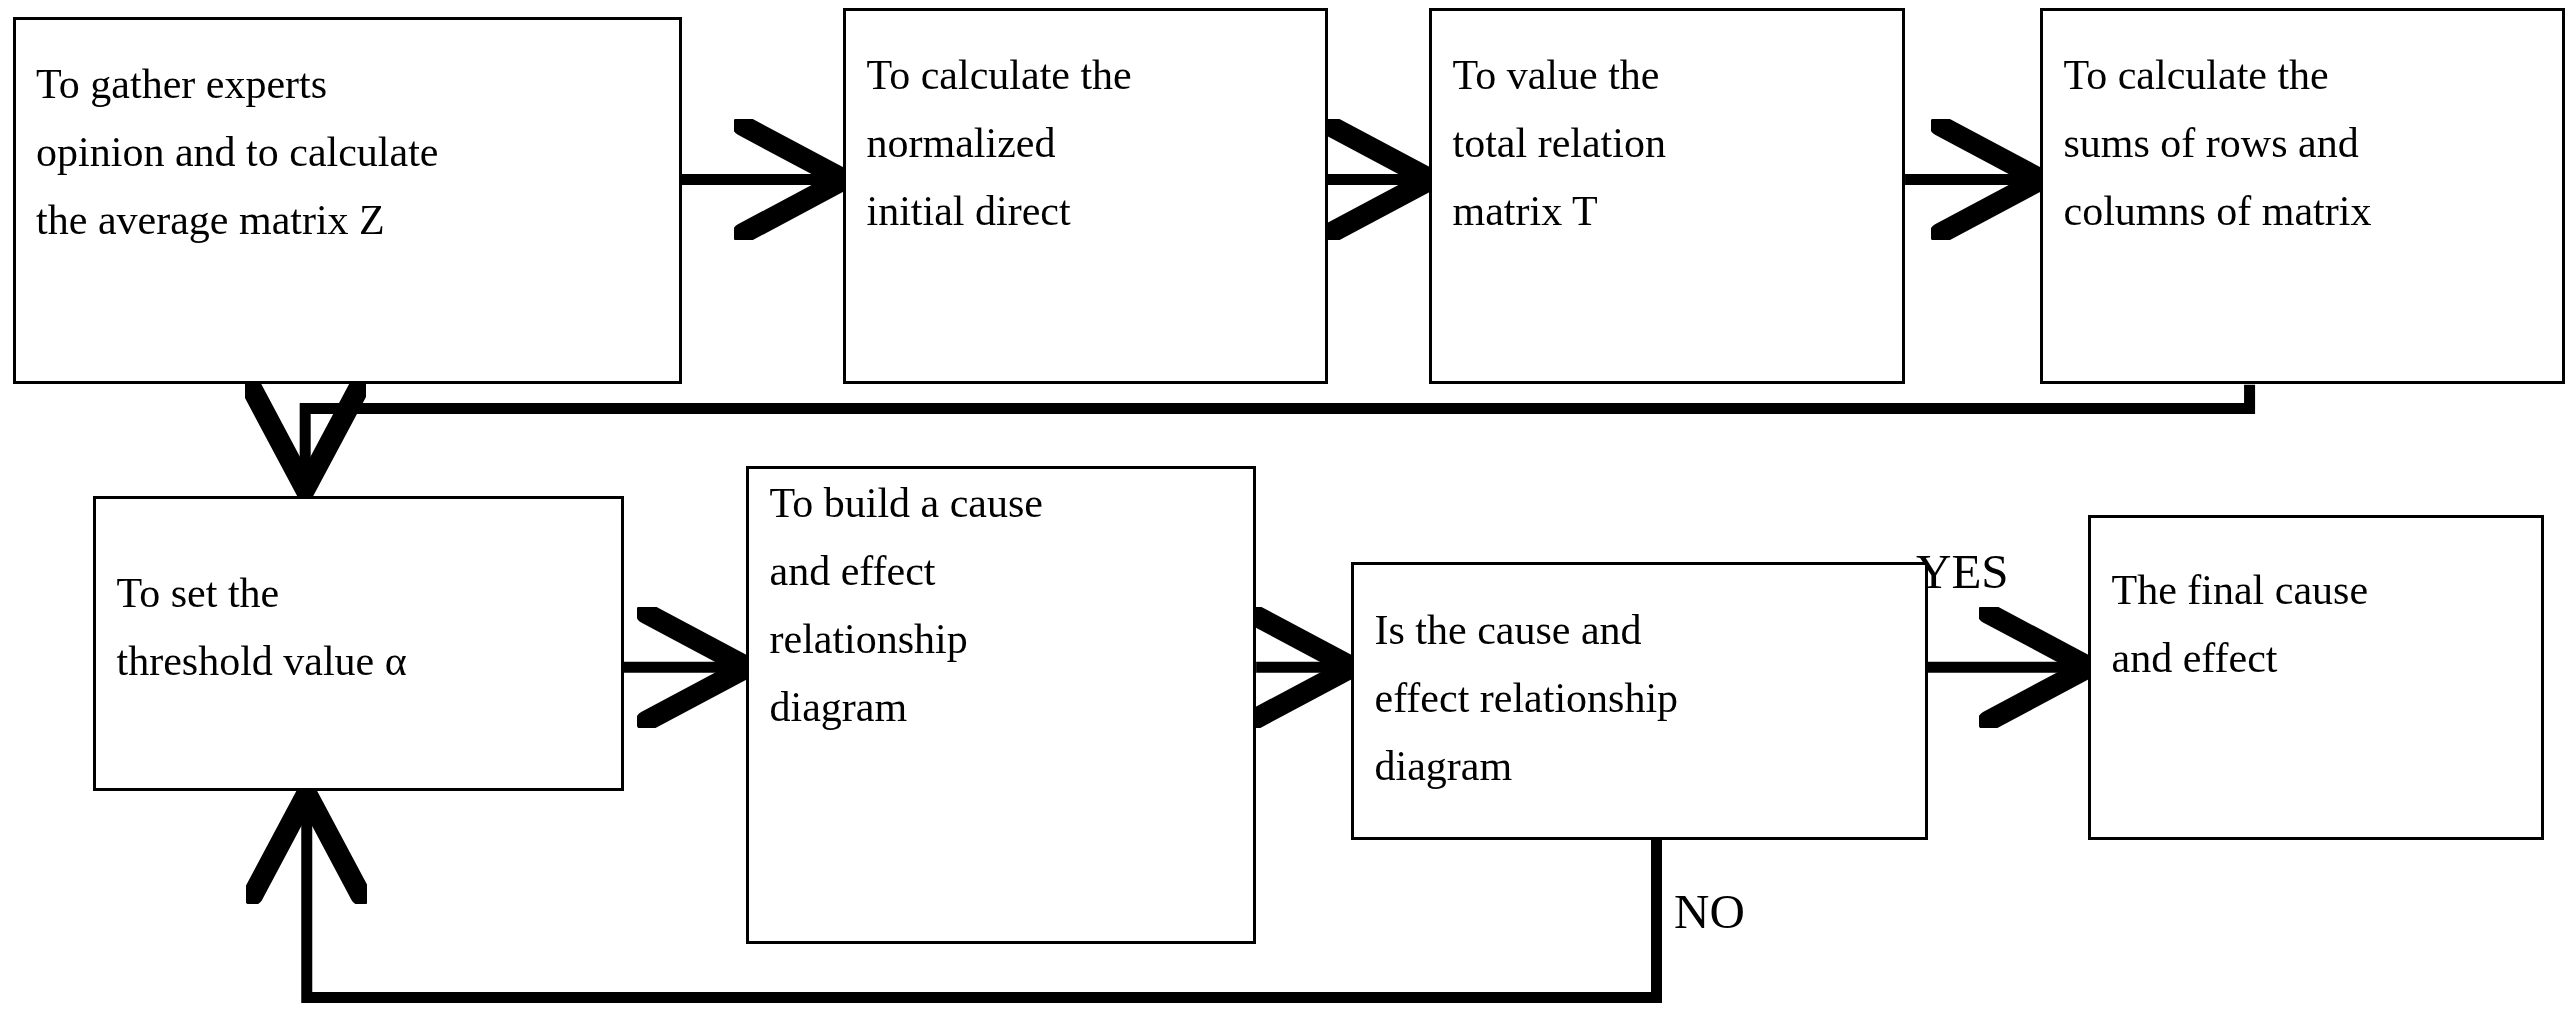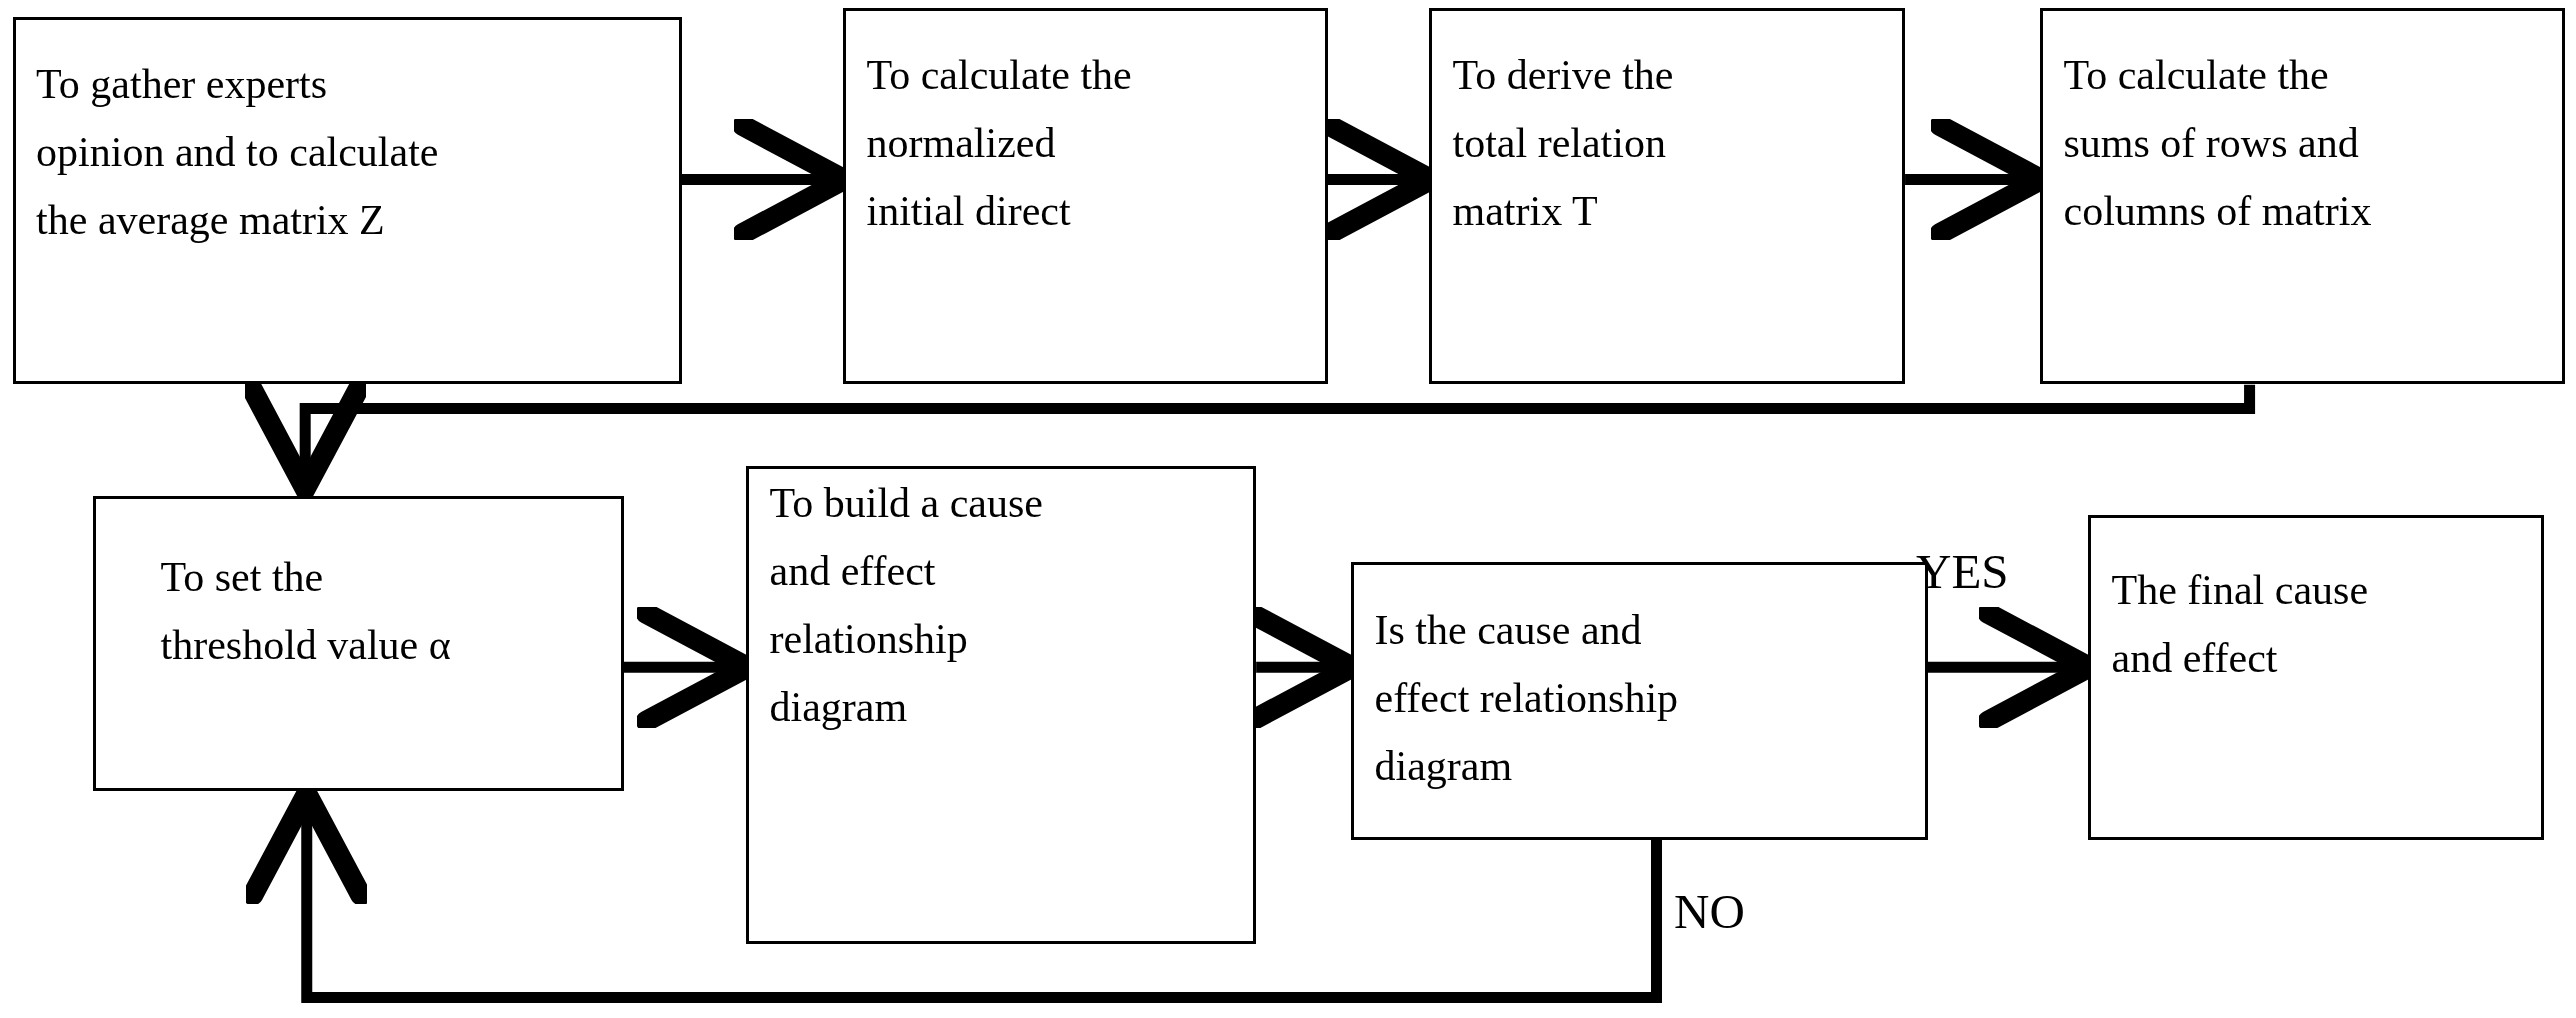--- a/index.html
+++ b/index.html
@@ -79,33 +79,33 @@
 the average matrix Z</div>
   </div>
 
   <div class="node-box" style="left:843px; top:7.9px; width:485px; height:376px;">
     <div class="node-text" style="padding-top:30px;">To calculate the
 normalized
 initial direct</div>
   </div>
 
   <div class="node-box" style="left:1429px; top:7.9px; width:476px; height:376px;">
-    <div class="node-text" style="padding-top:30px;">To derive the
+    <div class="node-text" style="padding-top:30px;">To value the
 total relation
 matrix T</div>
   </div>
 
   <div class="node-box" style="left:2040px; top:7.9px; width:525px; height:376px;">
     <div class="node-text" style="padding-top:30px;">To calculate the
 sums of rows and
 columns of matrix</div>
   </div>
 
   <div class="node-box" style="left:93px; top:496px; width:531px; height:295px;">
-    <div class="node-text" style="padding-top:44px;margin-left:44px;">To set the
+    <div class="node-text" style="padding-top:60px;">To set the
 threshold value α</div>
   </div>
 
   <div class="node-box" style="left:746px; top:466px; width:510px; height:478px;">
     <div class="node-text" style="">To build a cause
 and effect
 relationship
 diagram</div>
   </div>
 

